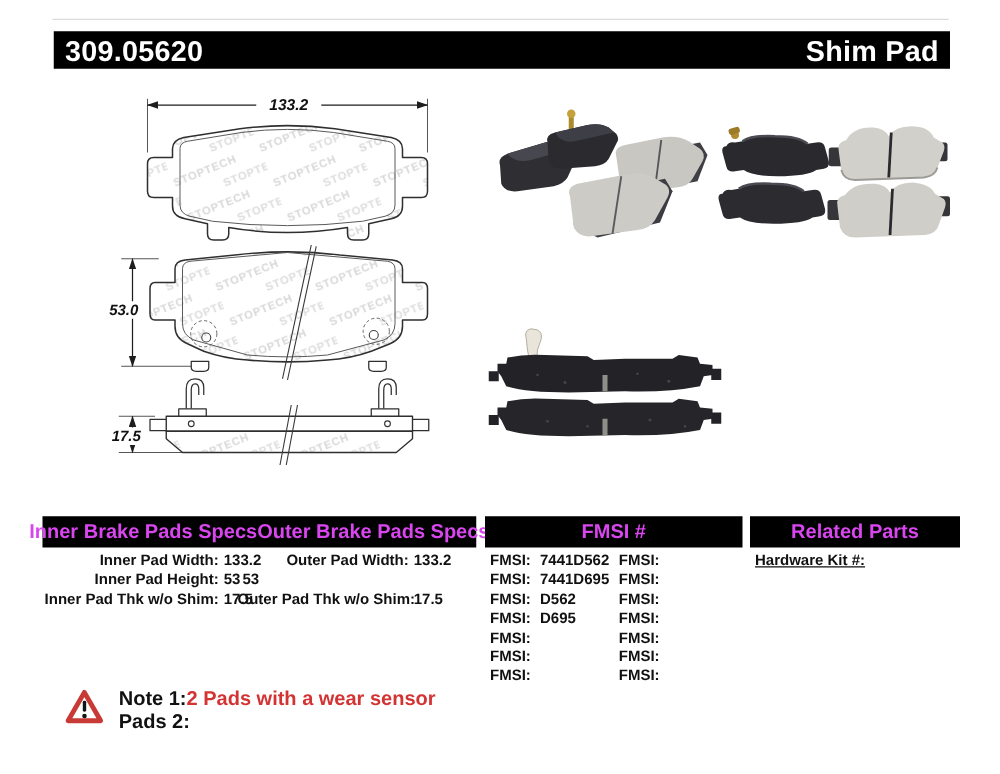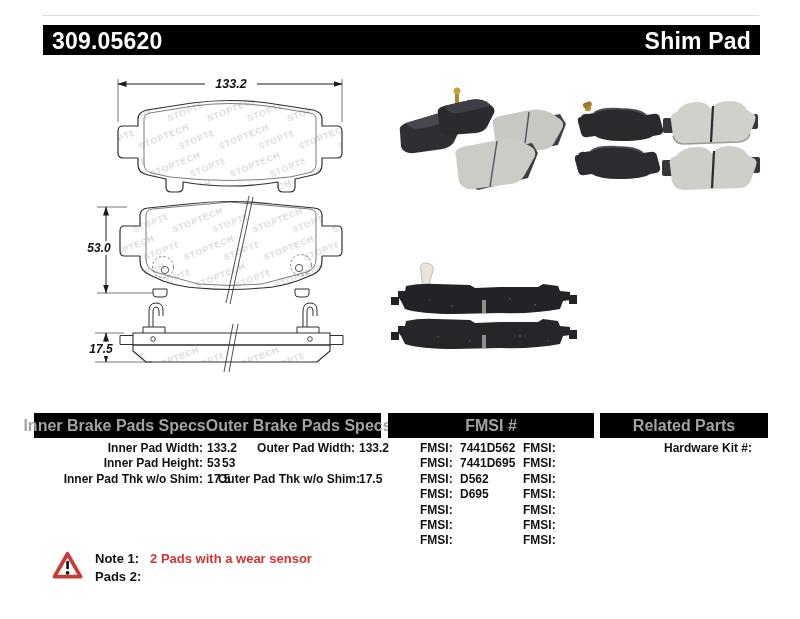--- a/index.html
+++ b/index.html
@@ -4,44 +4,44 @@
 <style>
   html,body{margin:0;padding:0;}
   body{width:800px;height:619px;background:#ffffff;font-family:"Liberation Sans",sans-serif;color:#111;}
   .page{position:relative;width:800px;height:619px;overflow:hidden;background:#fff;}
   .abs{position:absolute;}
   .top-rule{left:42px;top:15px;width:717px;height:1px;background:#dcdcdc;}
   .titlebar{left:43px;top:25px;width:717px;height:30px;background:#000;color:#fff;
     display:flex;justify-content:space-between;align-items:flex-end;padding:0 9px;
     box-sizing:border-box;font-size:23px;font-weight:bold;letter-spacing:.2px;}
   svg.layer{position:absolute;left:0;top:0;pointer-events:none;}
-  .thead{position:absolute;top:413px;height:25px;background:#000;color:#a3a3a3;
+  .thead{position:absolute;top:413px;height:25px;background:#000;color:#d946ef;
     display:flex;align-items:center;justify-content:center;
     font-size:16px;font-weight:bold;white-space:nowrap;}
   .thead.specs{left:34px;width:347px;}
   .thead.specs span{flex:1;text-align:center;}
   .thead.fmsi{left:388px;width:206px;}
   .thead.related{left:600px;width:168px;}
-  .col{position:absolute;top:441px;font-size:12px;font-weight:bold;line-height:15.4px;margin-left:28px;}
+  .col{position:absolute;top:441px;font-size:12px;font-weight:bold;line-height:15.4px;}
   .srow{display:flex;white-space:nowrap;}
   .lbl{text-align:right;}
   .inner-col .lbl{width:141px;}
   .outer-col{left:190px;}
   .outer-col .lbl{width:137px;text-align:right;}
   .inner-col{left:34px;}
   .val{padding-left:4px;}
   .fmsi-col .lbl{width:36px;text-align:left;}
   .fmsi1{left:392px;}
   .fmsi2{left:495px;}
-  .related-col{left:636px;}
+  .related-col{left:604px;text-decoration:underline;}
   .related-col .lbl{text-align:left;width:auto;}
-  .note-line{position:absolute;left:95px;font-size:13px;font-weight:bold;display:flex;white-space:nowrap;}
+  .note-line{position:absolute;left:95px;font-size:16px;font-weight:bold;display:flex;white-space:nowrap;}
   .note1{top:551px;}
   .note2{top:569px;}
-  .note-red{color:#d43333;margin-left:11px;}
+  .note-red{color:#d43333;}
   .warning{position:absolute;left:52px;top:551px;width:31px;height:29px;}
 </style>
 </head>
 <body>
 
 <div class="page">
 
   <div class="abs top-rule"></div>
 
   <div class="abs titlebar">

